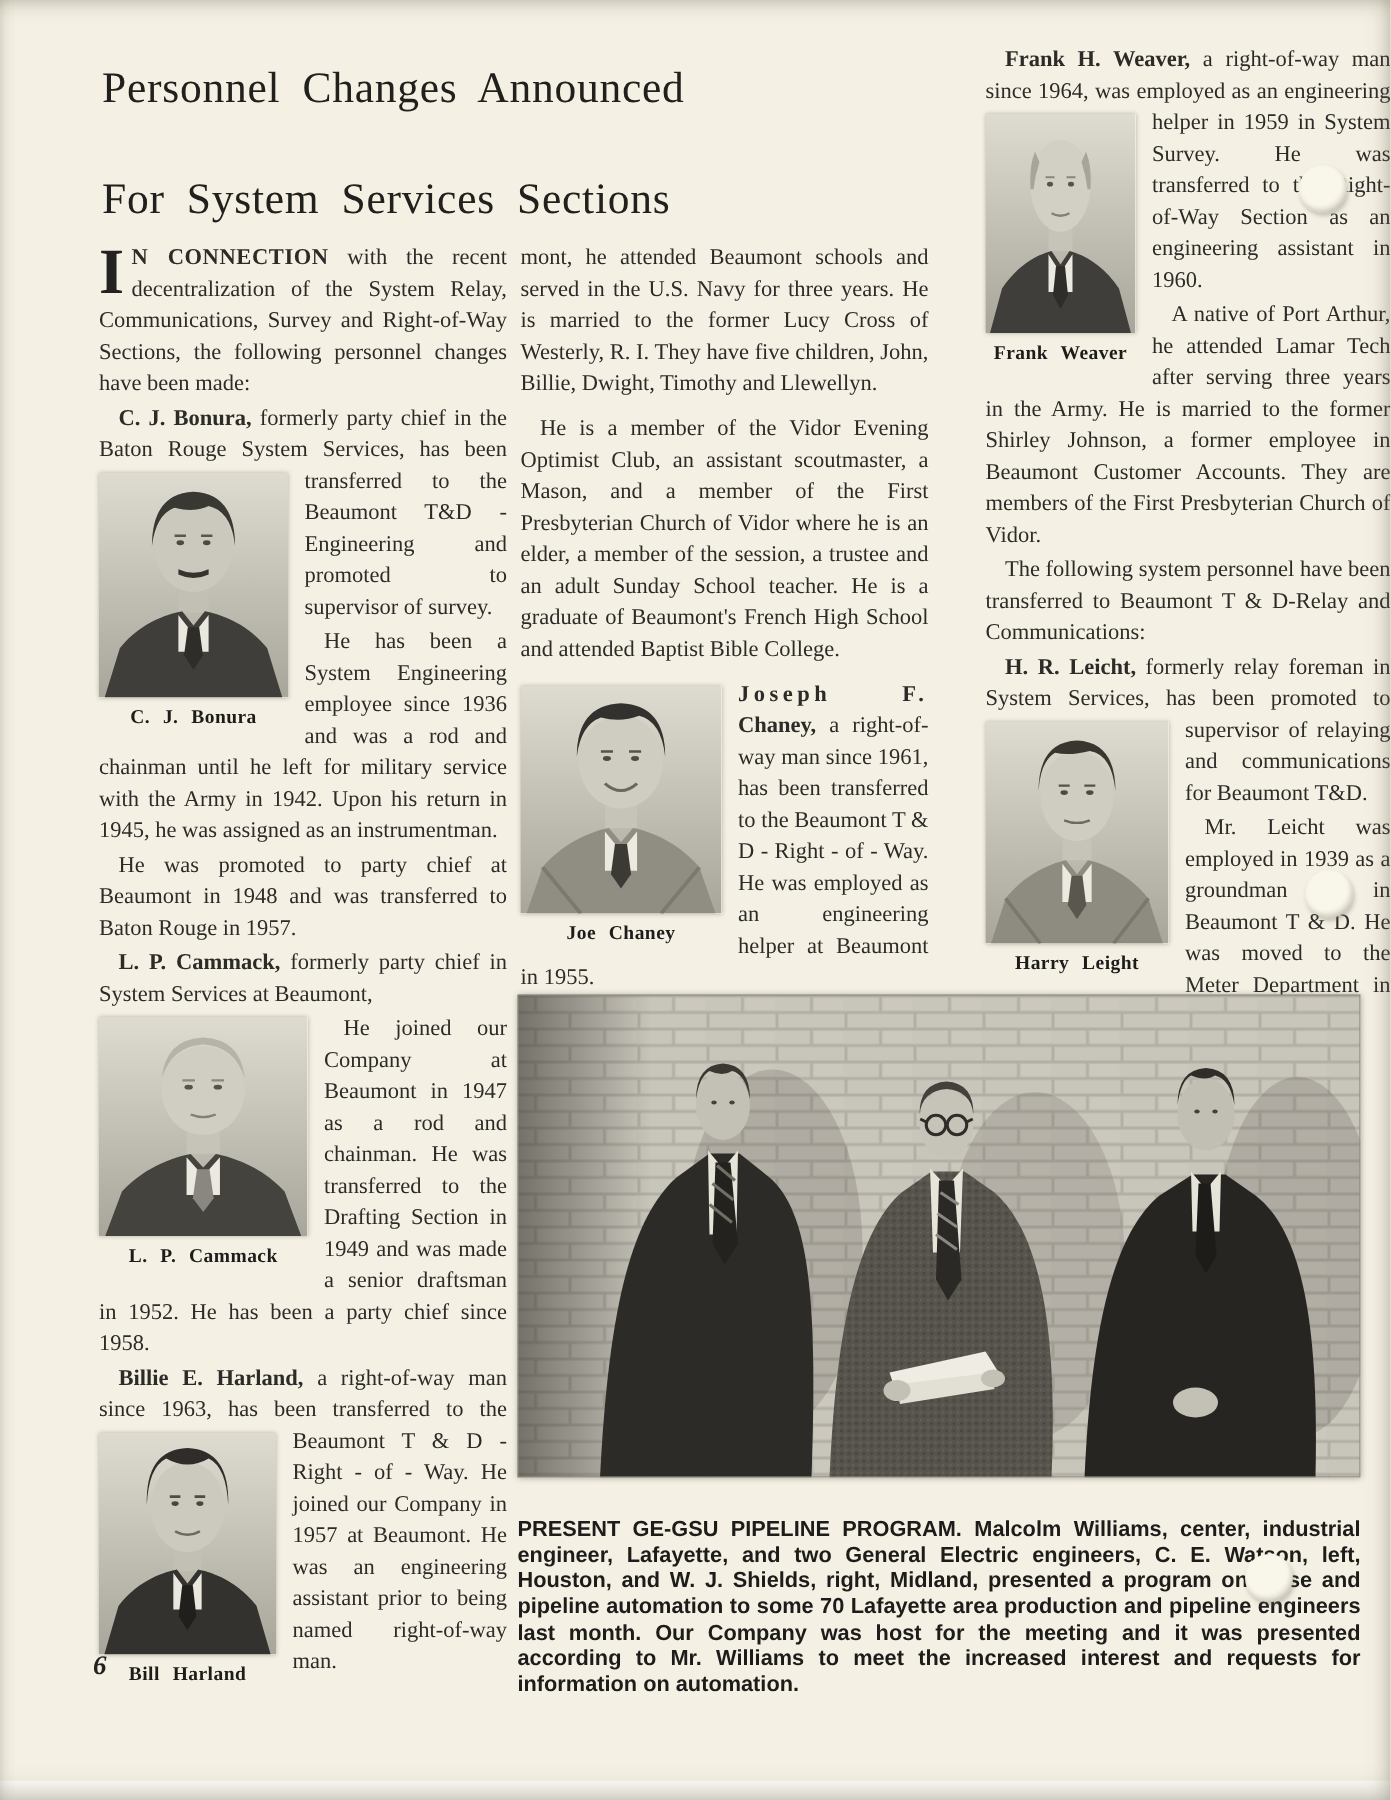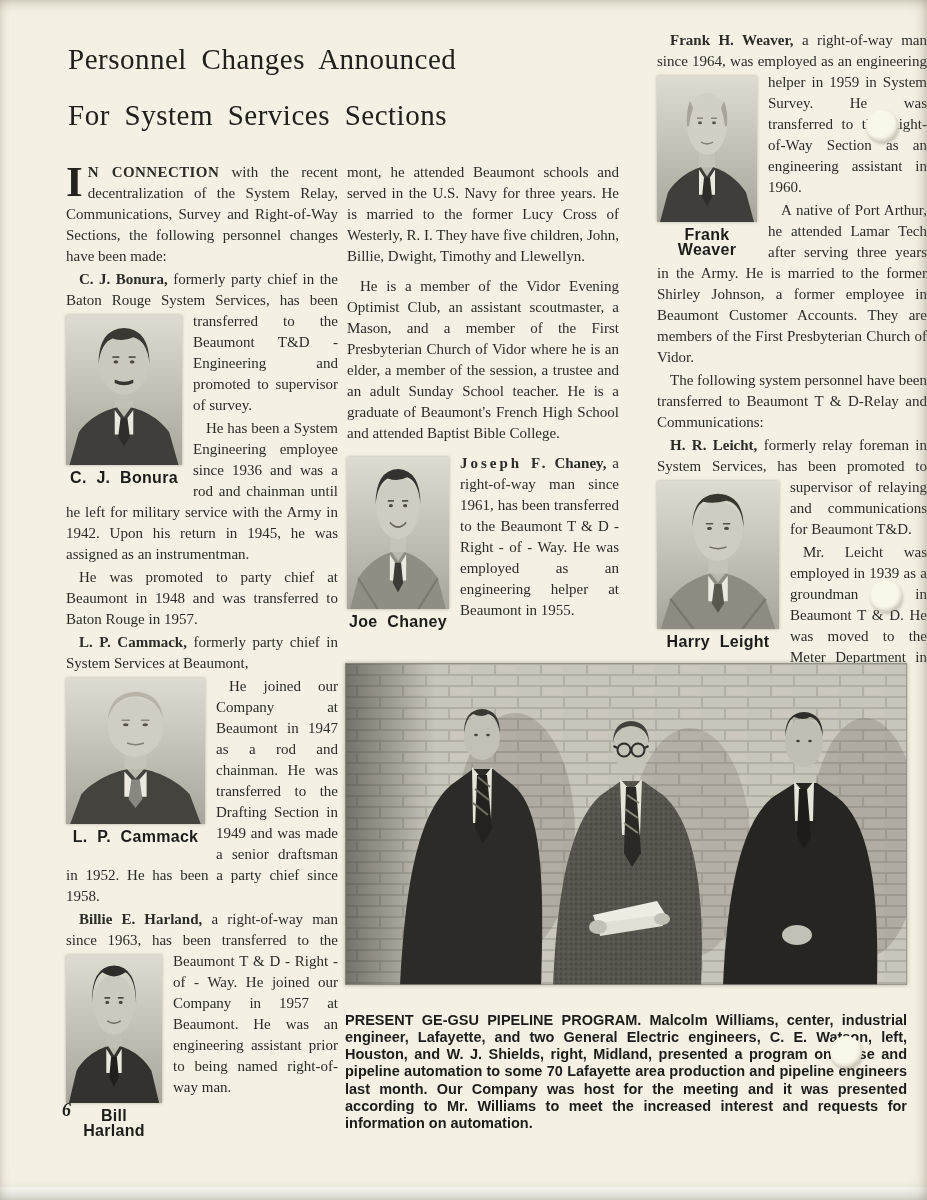--- a/index.html
+++ b/index.html
@@ -6,36 +6,36 @@
   .page{position:relative;width:927px;height:1200px;background:#f4f1e4;overflow:hidden;
         font-family:"Liberation Serif",serif;color:#2c2b28;}
   .page::after{content:"";position:absolute;inset:0;pointer-events:none;
         box-shadow:inset 0 6px 14px -6px rgba(120,114,98,.45),
                    inset -8px 0 16px -8px rgba(120,114,98,.38),
                    inset 0 -14px 18px -10px rgba(120,114,98,.40),
                    inset 6px 0 12px -9px rgba(120,114,98,.22);}
   .scan-edge{position:absolute;left:0;bottom:0;width:100%;height:13px;background:#fdfcf6;}
   .title{position:absolute;left:68px;top:44px;font-size:29px;color:#21201d;
          letter-spacing:.5px;word-spacing:7px;line-height:30px;}
-  .title .t1{display:block;margin-bottom:26px;}
+  .title .t1{display:block;margin-bottom:44px;}
   .col{position:absolute;width:272px;font-size:15px;line-height:21px;text-align:justify;}
   .c1{left:66px;top:162px;}
   .c2{left:347px;top:162px;}
   .c3{left:632px;top:30px;width:270px;margin-left:25px;}
   .par{margin:0 0 2px 0;text-indent:13px;}
   .c2 .par{margin-bottom:9px;}
   .noind{text-indent:0;}
   .bn{font-weight:bold;}
   .sp{letter-spacing:3px;}
   .dc{float:left;font-size:43px;line-height:35px;font-weight:bold;margin:2px 5px 0 0;color:#23221f;}
   .lead{font-weight:bold;letter-spacing:.4px;}
   .pf{float:left;margin:4px 11px 2px 0;text-align:center;text-indent:0;display:block;}
   .pf svg{display:block;width:100%;box-shadow:0 0 3px rgba(60,56,44,.35);}
-  .cap{display:block;font-family:Liberation Sans, sans-serif;font-weight:bold;
-       font-size:16px;line-height:15px;padding-top:5px;letter-spacing:.3px;word-spacing:5px;color:#1d1c1a;}
+  .cap{display:block;font-family:Liberation Serif, serif;font-weight:bold;
+       font-size:13px;line-height:15px;padding-top:5px;letter-spacing:.3px;word-spacing:5px;color:#1d1c1a;}
   .gp{position:absolute;left:345px;top:663px;width:562px;height:322px;}
   .gp svg{width:100%;height:100%;display:block;box-shadow:0 0 4px rgba(60,56,44,.4);}
   .gp-caption{position:absolute;left:345px;top:997px;width:562px;
        font-family:"Liberation Sans",sans-serif;font-weight:bold;font-size:14.5px;
        line-height:17.3px;color:#1d1c1a;text-align:justify;}
   .pageno{position:absolute;left:62px;top:1100px;font-style:italic;font-weight:bold;font-size:18px;color:#23221f;}
   .hole{position:absolute;width:32px;height:32px;border-radius:50%;
        background:radial-gradient(circle at 38% 32%,#f9f6ea 0 55%,#eeebde 70%,#dcd9cb 82%,#f4f1e4 88%);
        box-shadow:1px 2px 3px rgba(110,104,88,.35), inset -1px -2px 3px rgba(110,104,88,.22);}
 </style>
@@ -70,21 +70,21 @@
 
   <h1 class="title" style="margin:0;font-weight:normal;">
     <span class="t1">Personnel Changes Announced</span>
     <span class="t2">For System Services Sections</span>
   </h1>
 
   <div class="col c1">
     <p class="par noind"><span class="dc">I</span><b class="lead">N CONNECTION</b><span> with the recent decentralization of the System Relay, Communications, Survey and Right-of-Way Sections, the following personnel changes have been made:</span></p>
 
     <p class="par"><b class="bn">C. J. Bonura,</b><span> formerly party chief in the Baton Rouge System Services,</span>
-      <span class="pf" style="width:116px">
+      <span class="pf" style="width:126px">
         <svg viewBox="0 0 100 128" preserveAspectRatio="none" style="height:150px">
           <rect width="100" height="128" fill="url(#phbg)"></rect>
           <rect x="42" y="60" width="16" height="20" fill="#c2bfb4"></rect>
           <path d="M3,128 L11,100 C23,84 39,80 44,79 L50,87 L56,79 C61,80 77,84 89,100 L97,128 Z" fill="#403e3a"></path>
           <polygon points="42,81 50,92 58,81 58,102 42,102" fill="#e9e7de"></polygon>
           <polygon points="47,88 53,88 55,104 50,112 45,104" fill="#2e2d2a"></polygon>
           <ellipse cx="50" cy="42" rx="21" ry="26" fill="#cbc8be"></ellipse>
           <path d="M28,42 Q28,12 50,11 Q72,12 72,42 Q70,22 58,19 Q50,23 40,20 Q30,24 28,42" fill="#3a3833"></path>
           <ellipse cx="43" cy="40" rx="2" ry="1.4" fill="#4e4a43"></ellipse>
             <ellipse cx="57" cy="40" rx="2" ry="1.4" fill="#4e4a43"></ellipse>
@@ -113,21 +113,21 @@
           <path d="M40,37 h6 M54,37 h6" stroke="#8b8779" stroke-width="1.3"></path>
           <path d="M44,57 Q50,60 56,57" stroke="#837f74" stroke-width="1.4" fill="none"></path>
         </svg>
         <span class="cap">L. P. Cammack</span>
       </span>
       </p>
 
     <p class="par"><span>He joined our Company at Beaumont in 1947 as a rod and chainman. He was transferred to the Drafting Section in 1949 and was made a senior draftsman in 1952. He has been a party chief since 1958.</span></p>
 
     <p class="par"><b class="bn">Billie E. Harland,</b><span> a right-of-way man since 1963, has been transferred to the</span>
-      <span class="pf" style="width:96px">
+      <span class="pf" style="width:118px">
         <svg viewBox="0 0 100 128" preserveAspectRatio="none" style="height:148px">
           <rect width="100" height="128" fill="url(#phbg)"></rect>
           <rect x="42" y="60" width="16" height="20" fill="#c2bfb4"></rect>
           <path d="M3,128 L11,100 C23,84 39,80 44,79 L50,87 L56,79 C61,80 77,84 89,100 L97,128 Z" fill="#34322e"></path>
           <polygon points="42,81 50,92 58,81 58,102 42,102" fill="#e9e7de"></polygon>
           <polygon points="47,88 53,88 55,106 50,114 45,106" fill="#201f1c"></polygon>
           <ellipse cx="50" cy="43" rx="21" ry="26" fill="#ccc9bf"></ellipse>
           <path d="M27,42 Q26,10 50,9 Q74,10 73,42 Q72,20 62,15 Q50,22 38,15 Q28,20 27,42" fill="#2f2d29"></path>
           <ellipse cx="43" cy="41" rx="2" ry="1.4" fill="#4a463f"></ellipse>
             <ellipse cx="57" cy="41" rx="2" ry="1.4" fill="#4a463f"></ellipse>
@@ -138,21 +138,21 @@
       </span>
       <span>Beaumont T &amp; D - Right - of - Way. He joined our Company in 1957 at Beaumont. He was an engineering assistant prior to being named right-of-way man.</span></p>
 
   </div>
 
   <div class="col c2">
     <p class="par noind"><span>mont, he attended Beaumont schools and served in the U.S. Navy for three years. He is married to the former Lucy Cross of Westerly, R. I. They have five children, John, Billie, Dwight, Timothy and Llewellyn.</span></p>
     <p class="par"><span>He is a member of the Vidor Evening Optimist Club, an assistant scoutmaster, a Mason, and a member of the First Presbyterian Church of Vidor where he is an elder, a member of the session, a trustee and an adult Sunday School teacher. He is a graduate of Beaumont's French High School and attended Baptist Bible College.</span></p>
 
     <p class="par noind">
-      <span class="pf" style="width:102px">
+      <span class="pf" style="width:134px">
         <svg viewBox="0 0 100 128" preserveAspectRatio="none" style="height:152px">
           <rect width="100" height="128" fill="url(#phbg)"></rect>
           <rect x="42" y="60" width="16" height="20" fill="#c6c3b8"></rect>
           <path d="M3,128 L11,102 C23,86 39,81 44,80 L50,88 L56,80 C61,81 77,86 89,102 L97,128 Z" fill="#908d82"></path>
           <path d="M11,102 L30,128 M89,102 L70,128" stroke="#7c796f" stroke-width="2" fill="none"></path>
           <polygon points="42,82 50,93 58,82 58,104 42,104" fill="#ece9e0"></polygon>
           <polygon points="47,89 53,89 55,106 50,114 45,106" fill="#3c3a35"></polygon>
           <ellipse cx="50" cy="43" rx="21" ry="26" fill="#cfccc2"></ellipse>
           <path d="M28,40 Q28,11 50,10 Q72,11 72,40 Q70,20 59,17 Q50,21 40,18 Q30,22 28,40" fill="#33312d"></path>
           <ellipse cx="43" cy="41" rx="2" ry="1.4" fill="#4e4a43"></ellipse>

